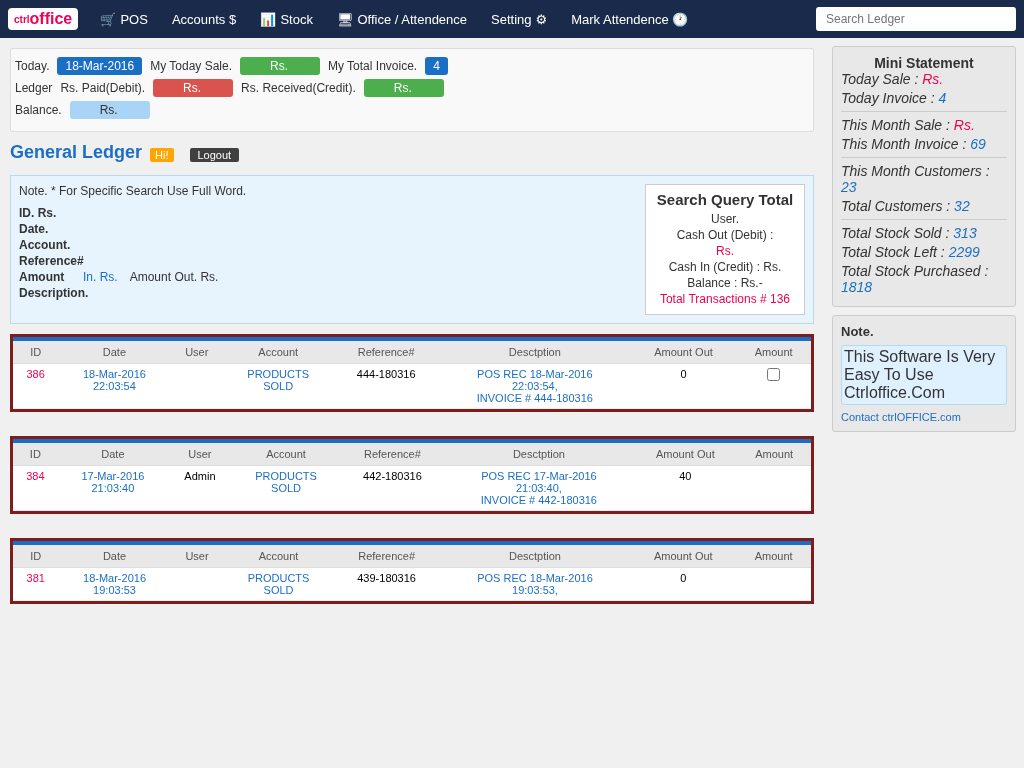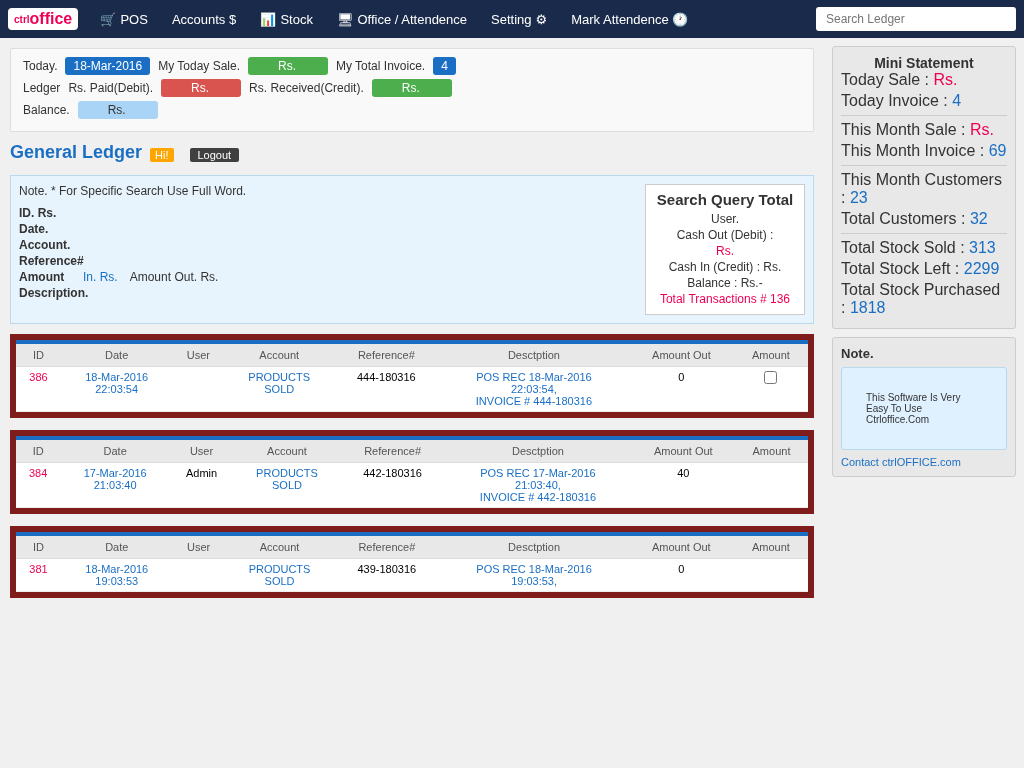--- a/index.html
+++ b/index.html
@@ -63,21 +63,21 @@
       padding: 8px;
       display: flex;
       flex-direction: column;
       gap: 8px;
     }
 
     
     .header-info {
       background: #f9f9f9;
       border: 1px solid #ddd;
-      padding: 8px 12px;
+      padding: 8px 4px;
       margin-bottom: 10px;
       border-radius: 2px;
     }
     .header-row {
       display: flex;
       align-items: center;
       gap: 8px;
       margin-bottom: 4px;
       font-size: 12px;
       color: #333;
@@ -195,22 +195,22 @@
     .sq-row {
       font-size: 12px;
       color: #333;
       margin-bottom: 2px;
       text-align: center;
     }
     .sq-row span { color: #e05; }
 
     
     .ledger-table-wrapper {
-      margin-bottom: 12px;
-      border: 6px solid #7f1d1d;
+      margin-bottom: 24px;
+      border: 3px solid #7f1d1d;
     }
     .table-stripe {
       background: #1a6fc4;
       height: 4px;
     }
     table {
       width: 100%;
       border-collapse: collapse;
       background: white;
       font-size: 11px;
@@ -241,23 +241,24 @@
       padding: 8px;
     }
     .mini-title {
       font-size: 14px;
       font-weight: bold;
       color: #333;
       margin-bottom: 0;
       text-align: center;
     }
     .mini-row {
-      font-size: 16px;
+      font-size: 14px;
       color: #333;
       margin-bottom: 3px;
+      font-style: italic;
     }
     .mini-row .val { color: #e05; }
     .mini-row .val-blue { color: #1a6fc4; }
     .mini-divider { border-top: 1px solid #ccc; margin: 5px 0; }
 
     
     .note-panel {
       background: #e8e8e8;
       border: 1px solid #ccc;
       border-radius: 3px;
@@ -266,22 +267,22 @@
     .note-panel-title {
       font-size: 13px;
       font-weight: bold;
       color: #333;
       margin-bottom: 6px;
     }
     .note-panel-content {
       background: #dff0ff;
       border: 1px solid #b8d9ee;
       border-radius: 3px;
-      padding: 24px;
-      font-size: 10px;
+      padding: 2px;
+      font-size: 16px;
       color: #333;
     }
     .note-panel-contact {
       margin-top: 6px;
       font-size: 11px;
       color: #333;
     }
     .note-panel-contact span { color: #1a6fc4; }
   </style>
 </head>

